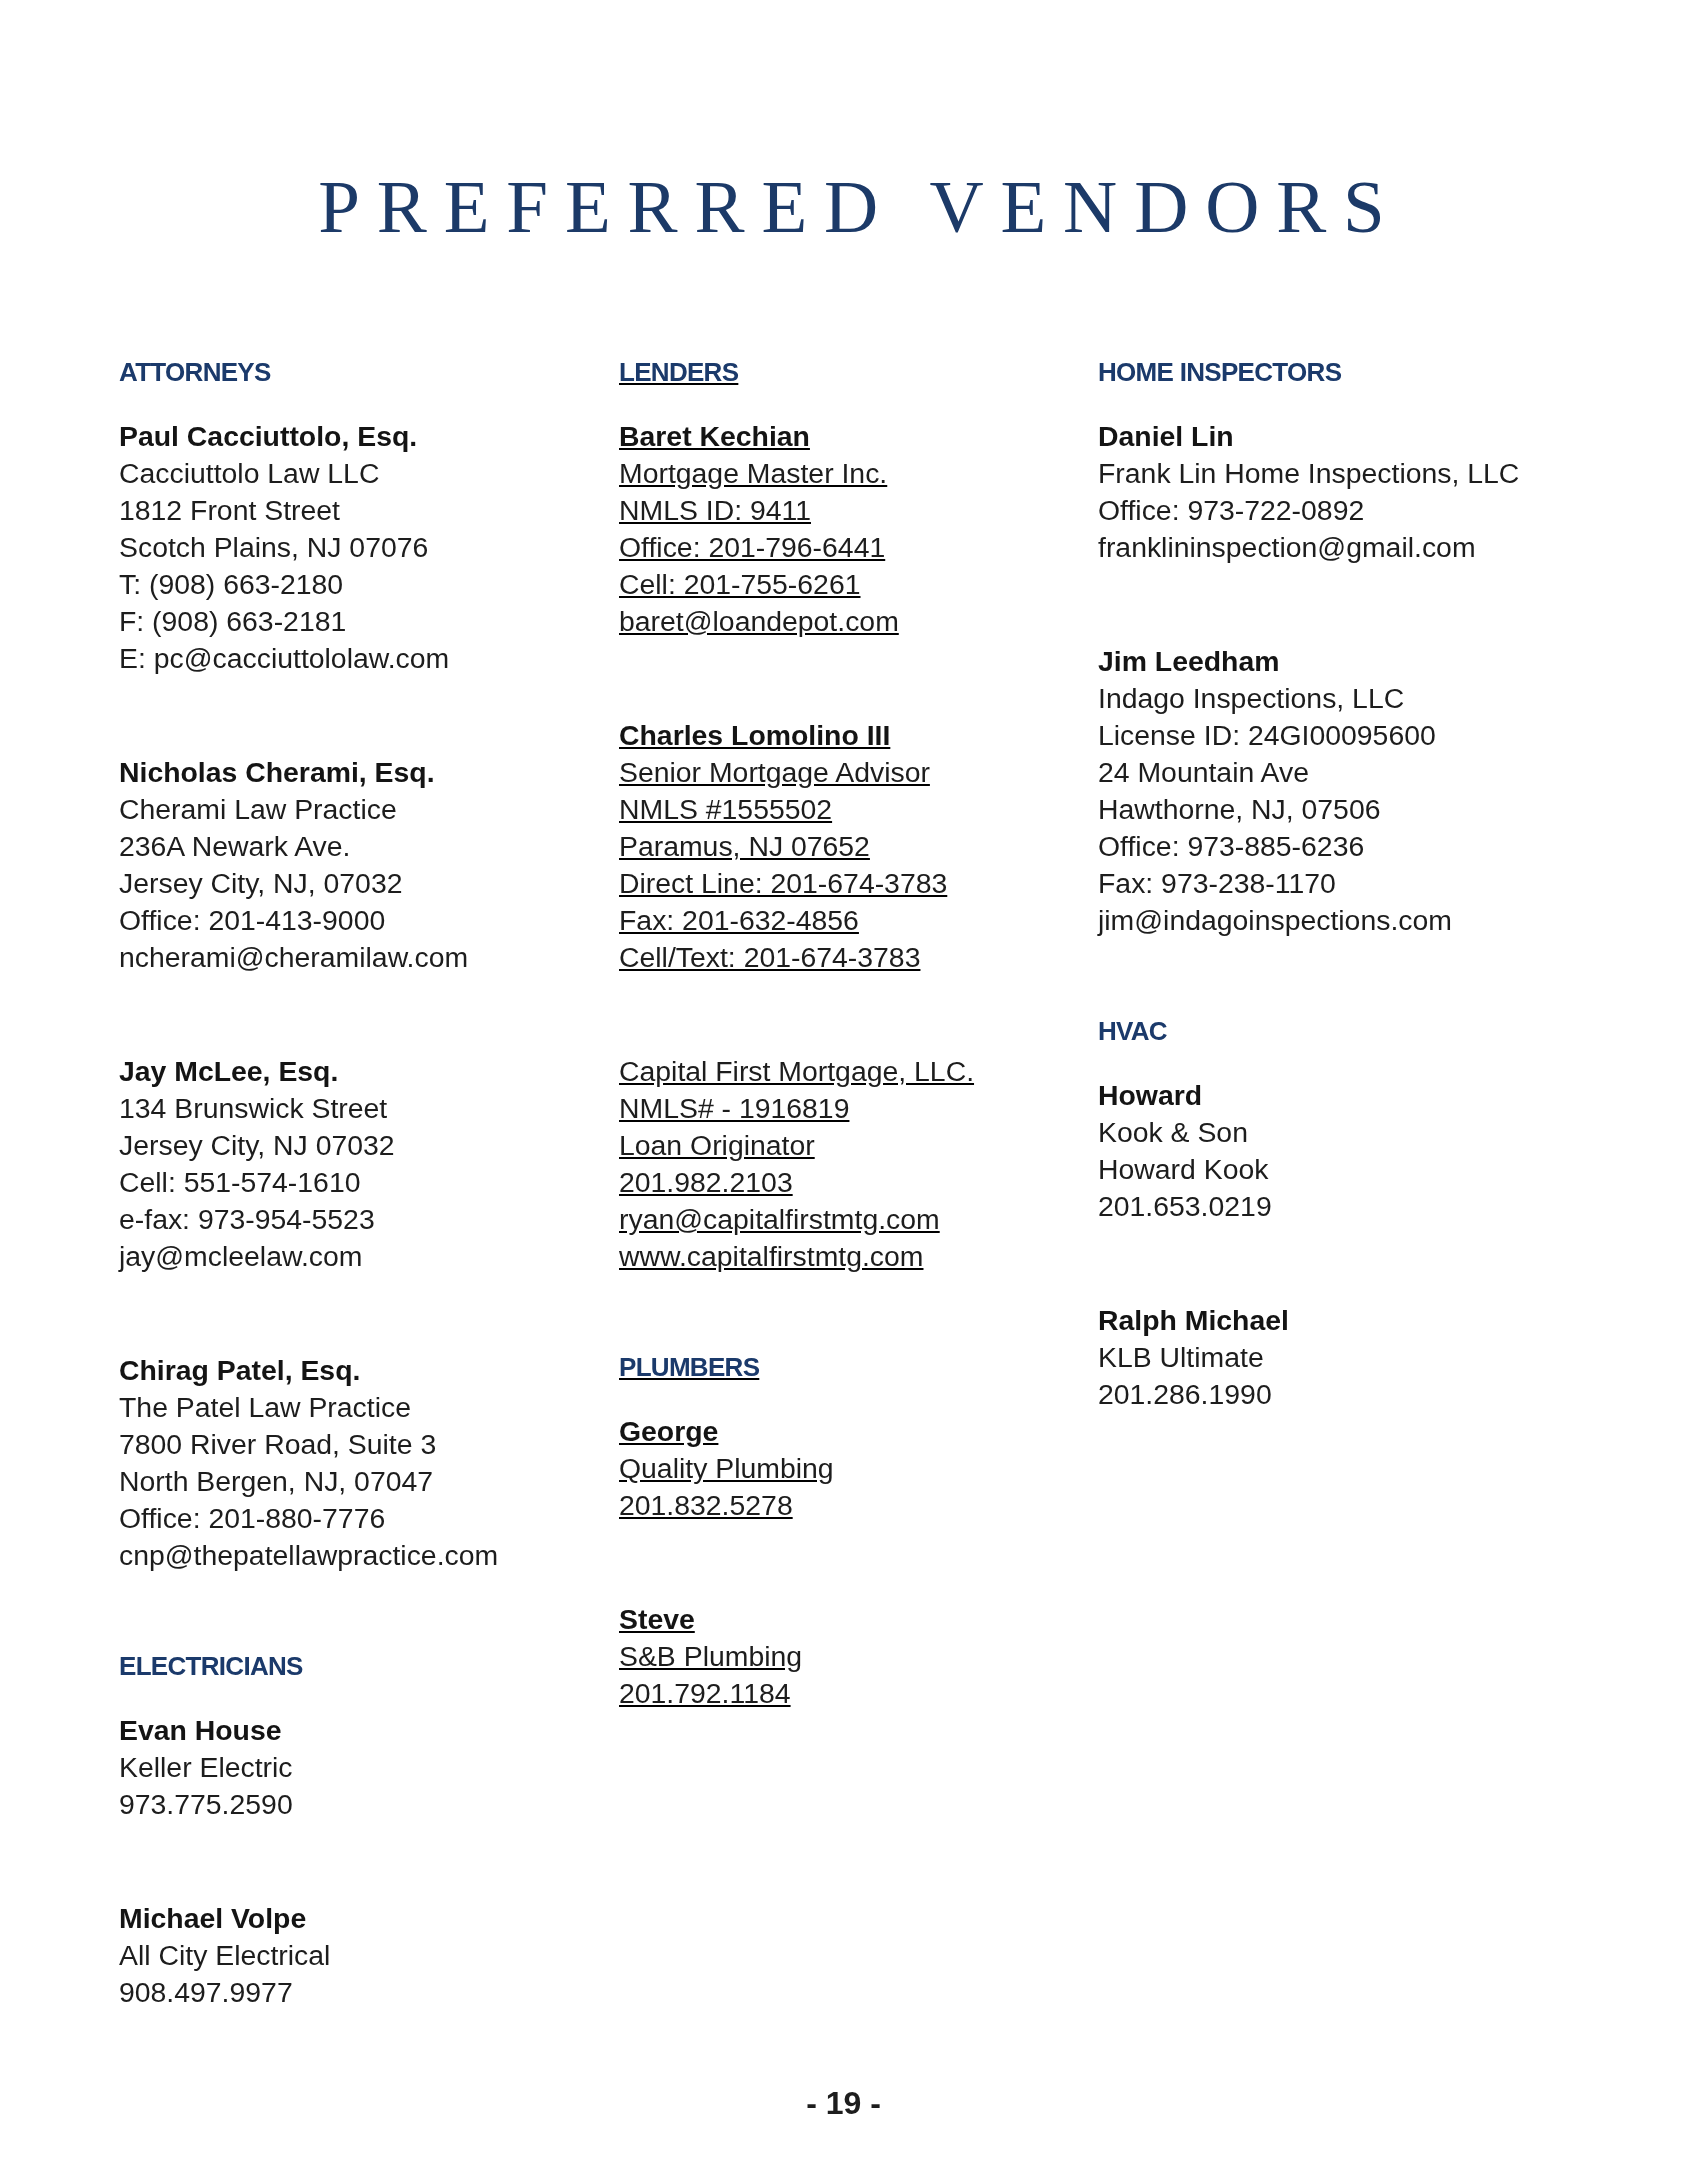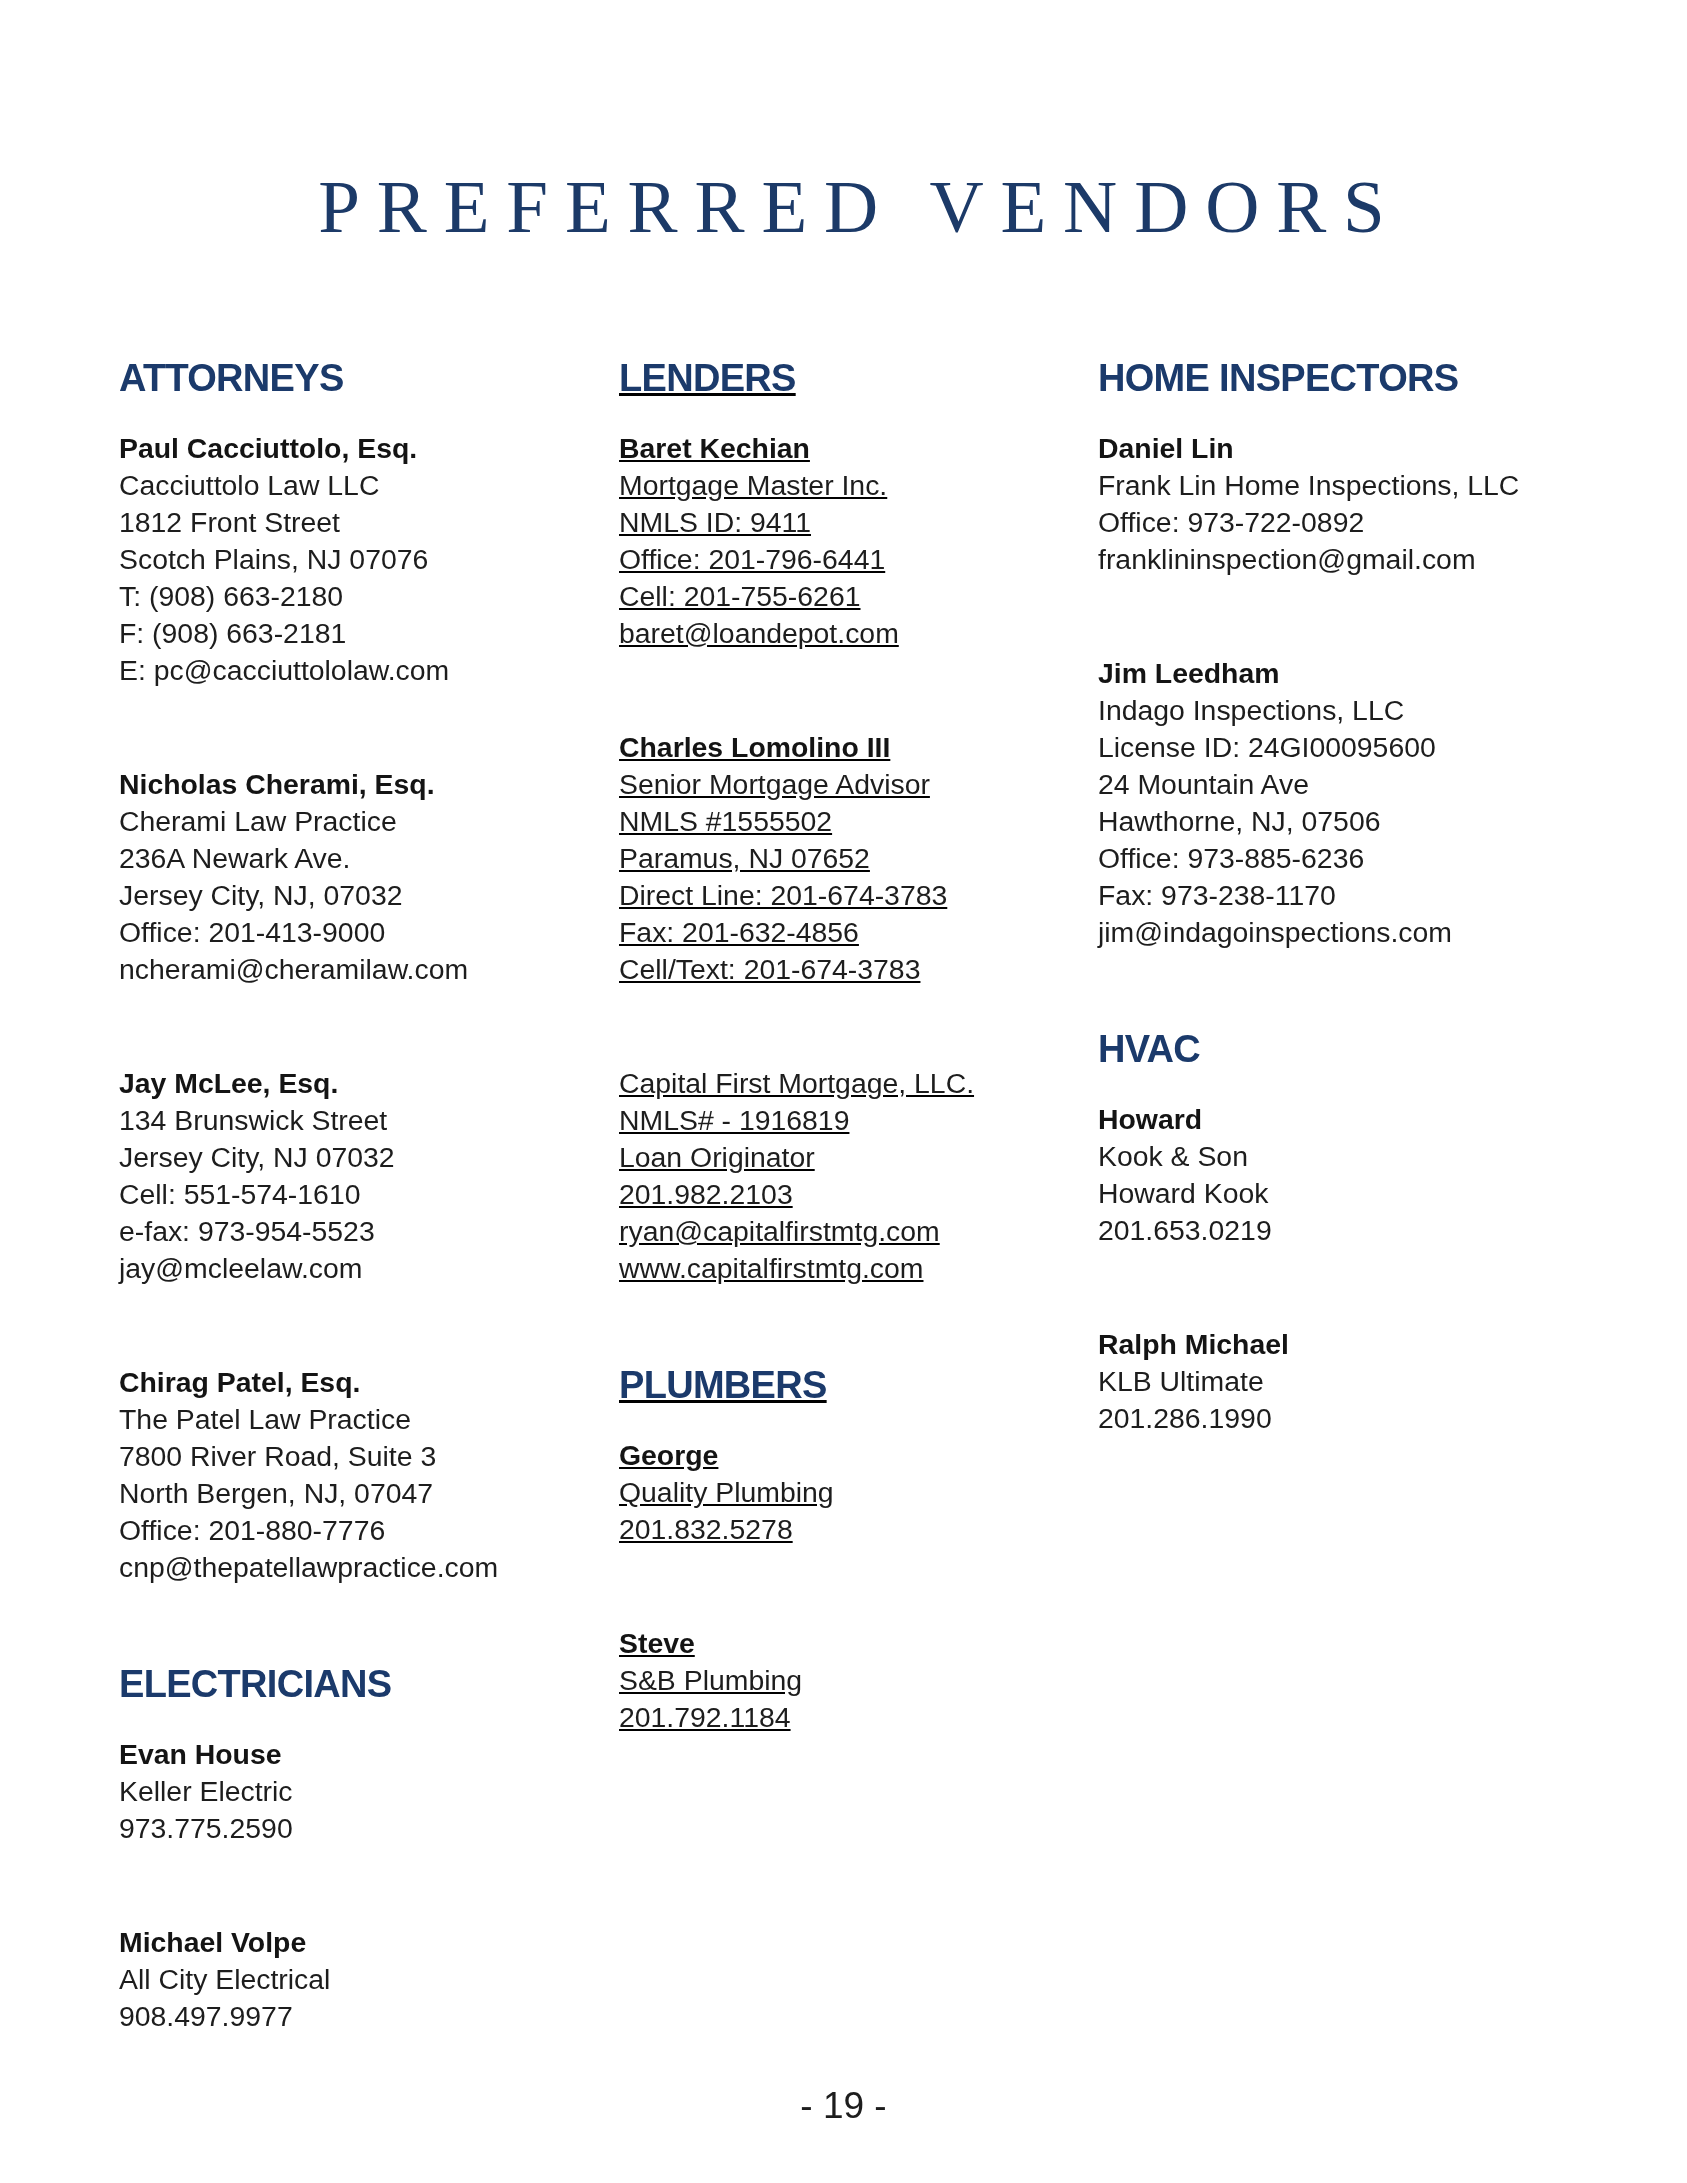--- a/index.html
+++ b/index.html
@@ -30,21 +30,21 @@
   .col {
     position: absolute;
     top: 357px;
     width: 476px;
   }
   .col-0 { left: 119px; }
   .col-1 { left: 619px; text-decoration: underline; }
   .col-2 { left: 1098px; }
   .section-heading {
     margin: 0 0 30px 0;
-    font-size: 38px;
+    font-size: 26px;
     font-weight: 700;
     letter-spacing: -0.7px;
     color: #1b3a6b;
   }
   .section-heading.subsection {
     margin-top: 22px;
   }
   .entry {
     margin: 0 0 77px 0;
     font-size: 28.4px;
@@ -55,22 +55,23 @@
     font-weight: 700;
     color: #141414;
   }
   .vendor-line { font-weight: 400; }
   .footer {
     position: absolute;
     top: 2085px;
     left: 0;
     width: 100%;
     text-align: center;
-    font-size: 37px;
+    font-size: 32px;
     color: #1d1d1d;
+    font-weight: bold;
   }
 </style>
 </head>
 <body>
 
 <div>
   <h1 class="title">PREFERRED VENDORS</h1>
 
   <div class="col col-0">
       <h2 class="section-heading">ATTORNEYS</h2>

